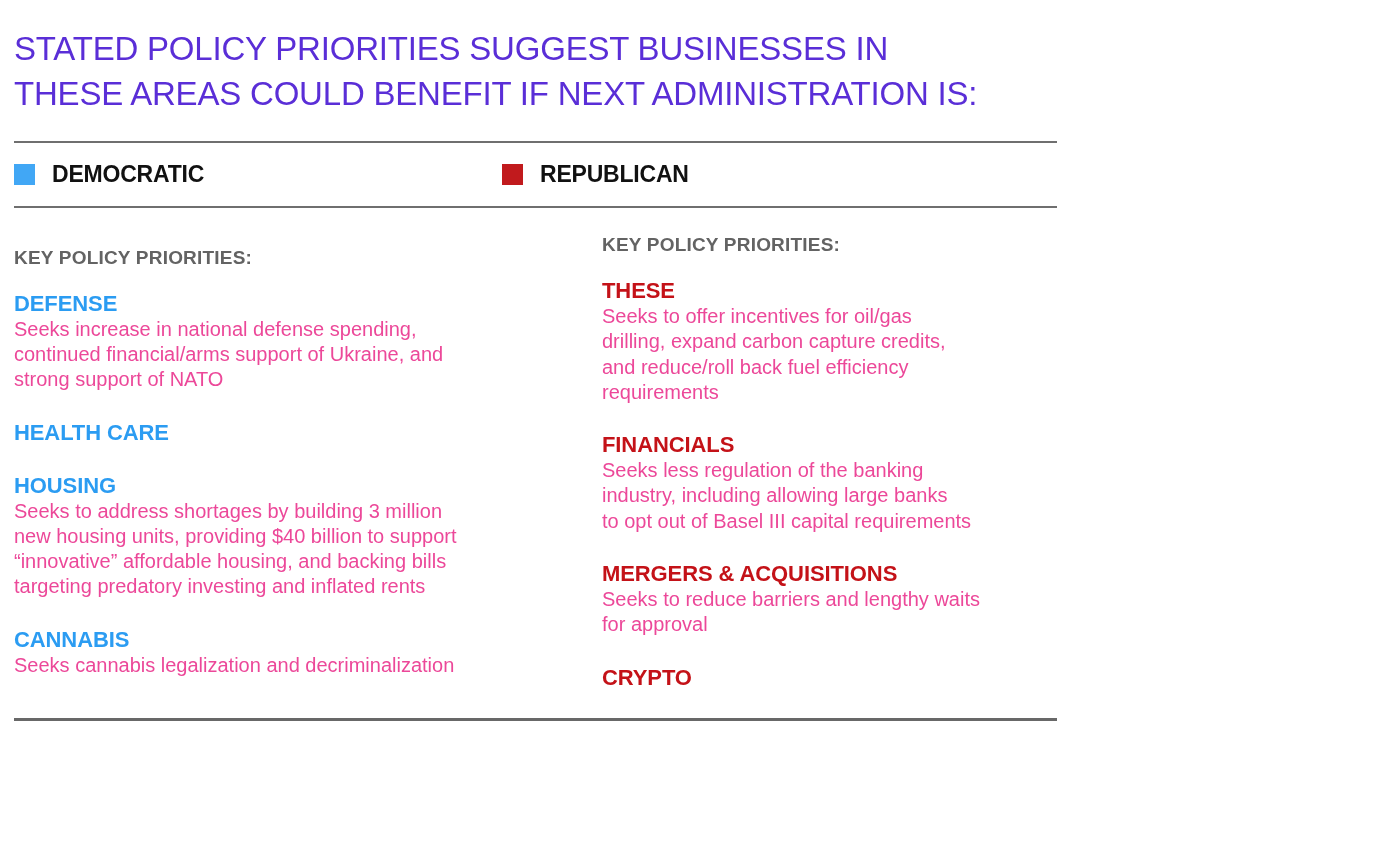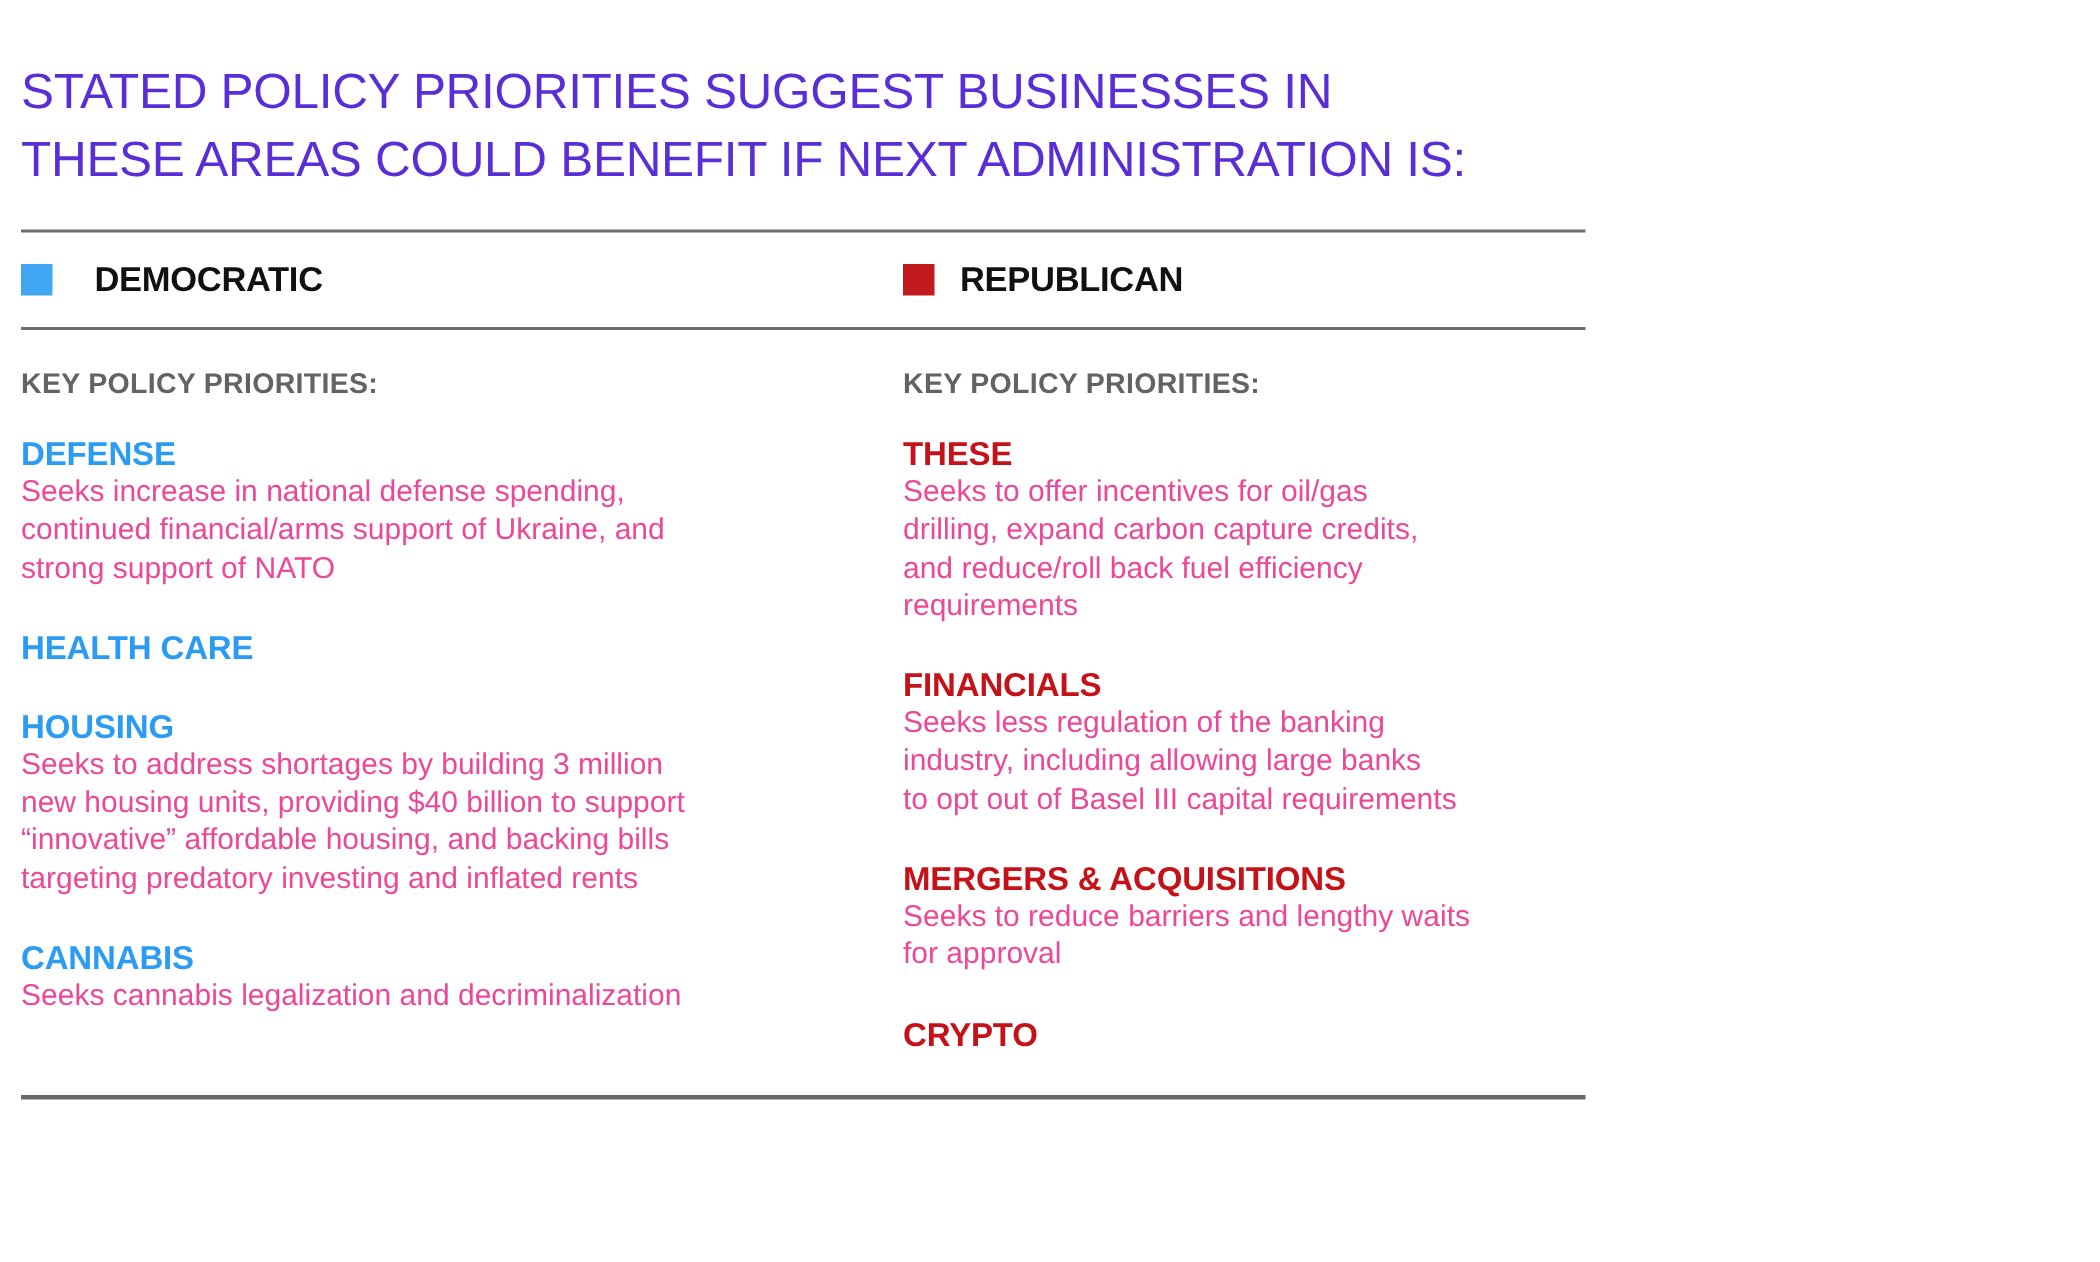--- a/index.html
+++ b/index.html
@@ -12,21 +12,21 @@
   .page {
     position: relative;
     width: 1400px;
     height: 841px;
     background: #ffffff;
     overflow: hidden;
   }
   .content {
     position: absolute;
     left: 14px;
-    top: 14px;
+    top: 2px;
     width: 1043px;
   }
   .page-title {
     margin: 0;
     padding-top: 24px;
     font-size: 33px;
     line-height: 45px;
     font-weight: 400;
     letter-spacing: -0.2px;
     color: #5a2ed7;
@@ -43,40 +43,40 @@
 
   .legend-row {
     display: flex;
     align-items: center;
     height: 63px;
   }
   .legend {
     display: flex;
     align-items: center;
   }
-  .legend.dem { width: 588px; gap: 11px; }
+  .legend.dem { width: 488px; }
   .swatch {
     width: 21px;
     height: 21px;
     display: inline-block;
     flex: 0 0 auto;
   }
   .swatch.blue { background: #41a7f5; }
   .swatch.red  { background: #c11a1d; }
   .party-label {
     margin-left: 17px;
     font-size: 23px;
     font-weight: 700;
     letter-spacing: -0.2px;
     color: #111111;
   }
 
   .columns {
     display: flex;
-    align-items: flex-start;
+    align-items: center;
   }
   .col { box-sizing: border-box; }
   .col.left  { width: 588px; }
   .col.right { width: 455px; }
 
   .kpp-label {
     margin-top: 26px;
     margin-bottom: 22px;
     font-size: 19px;
     font-weight: 700;

